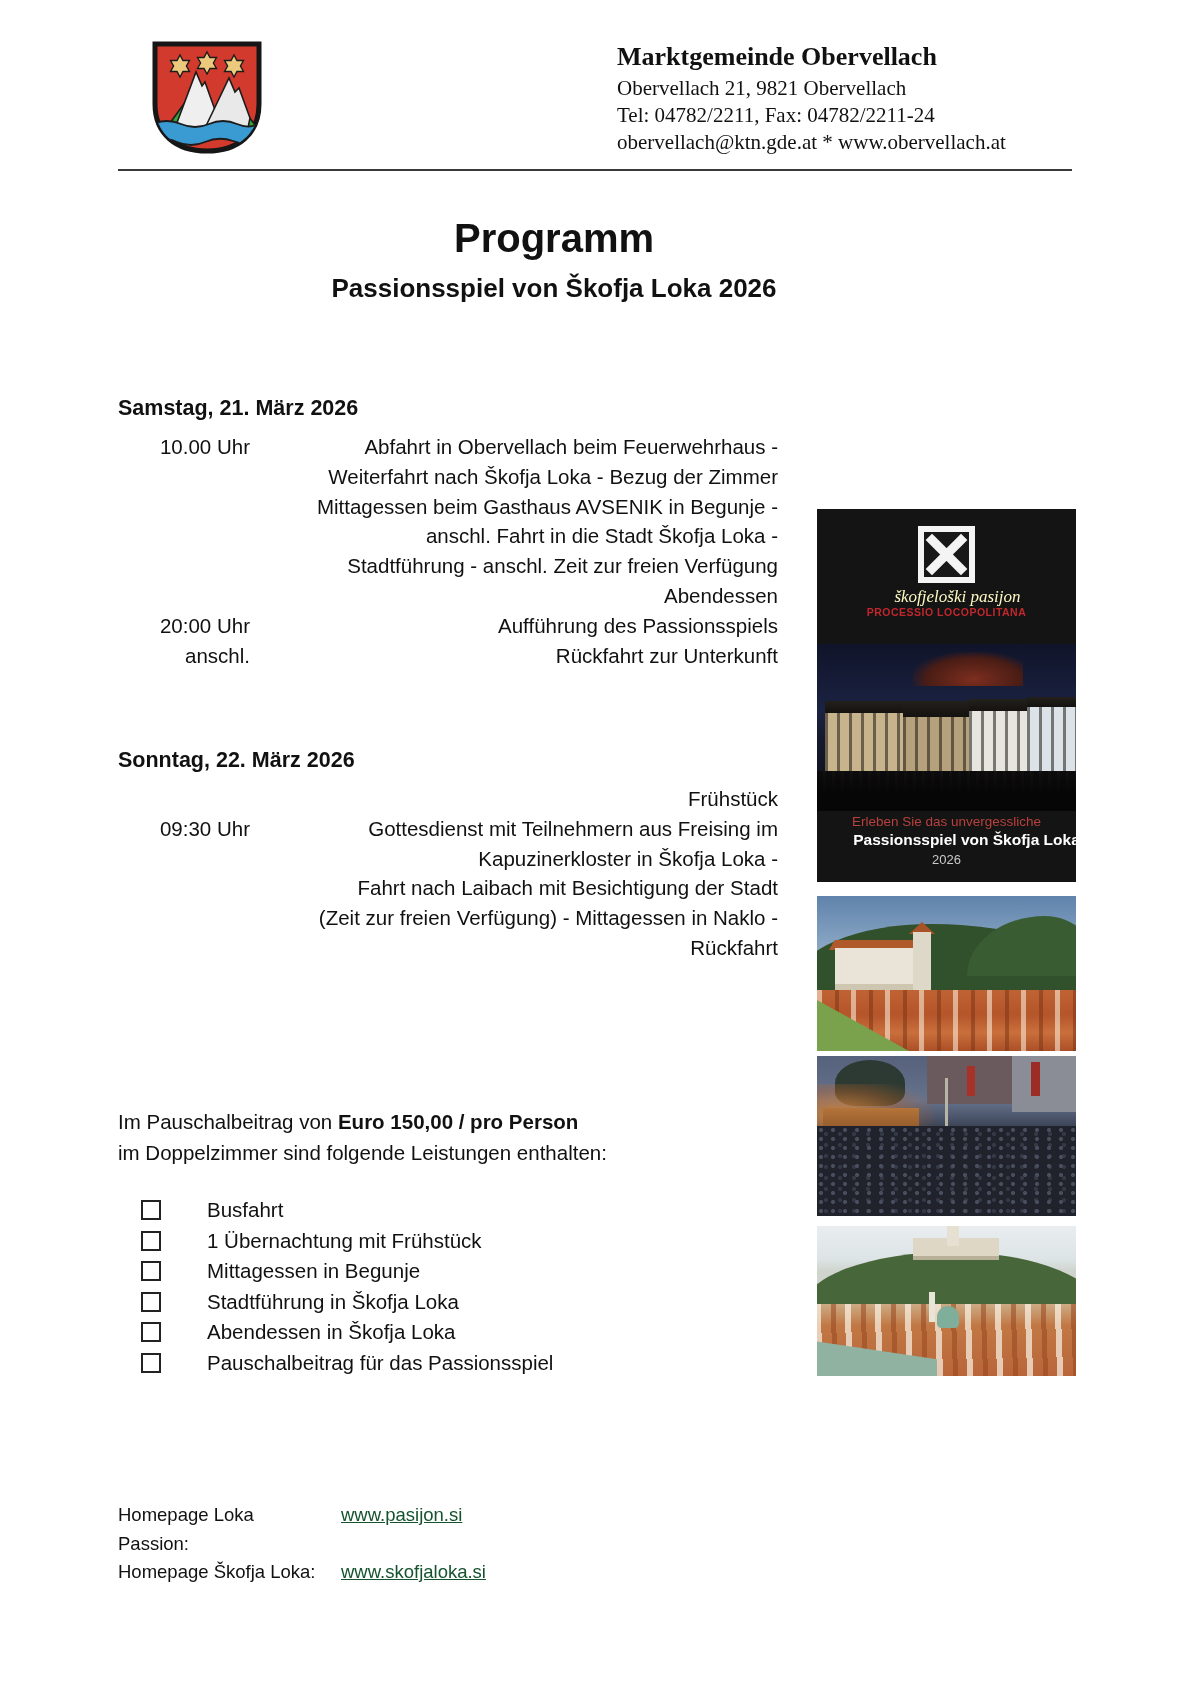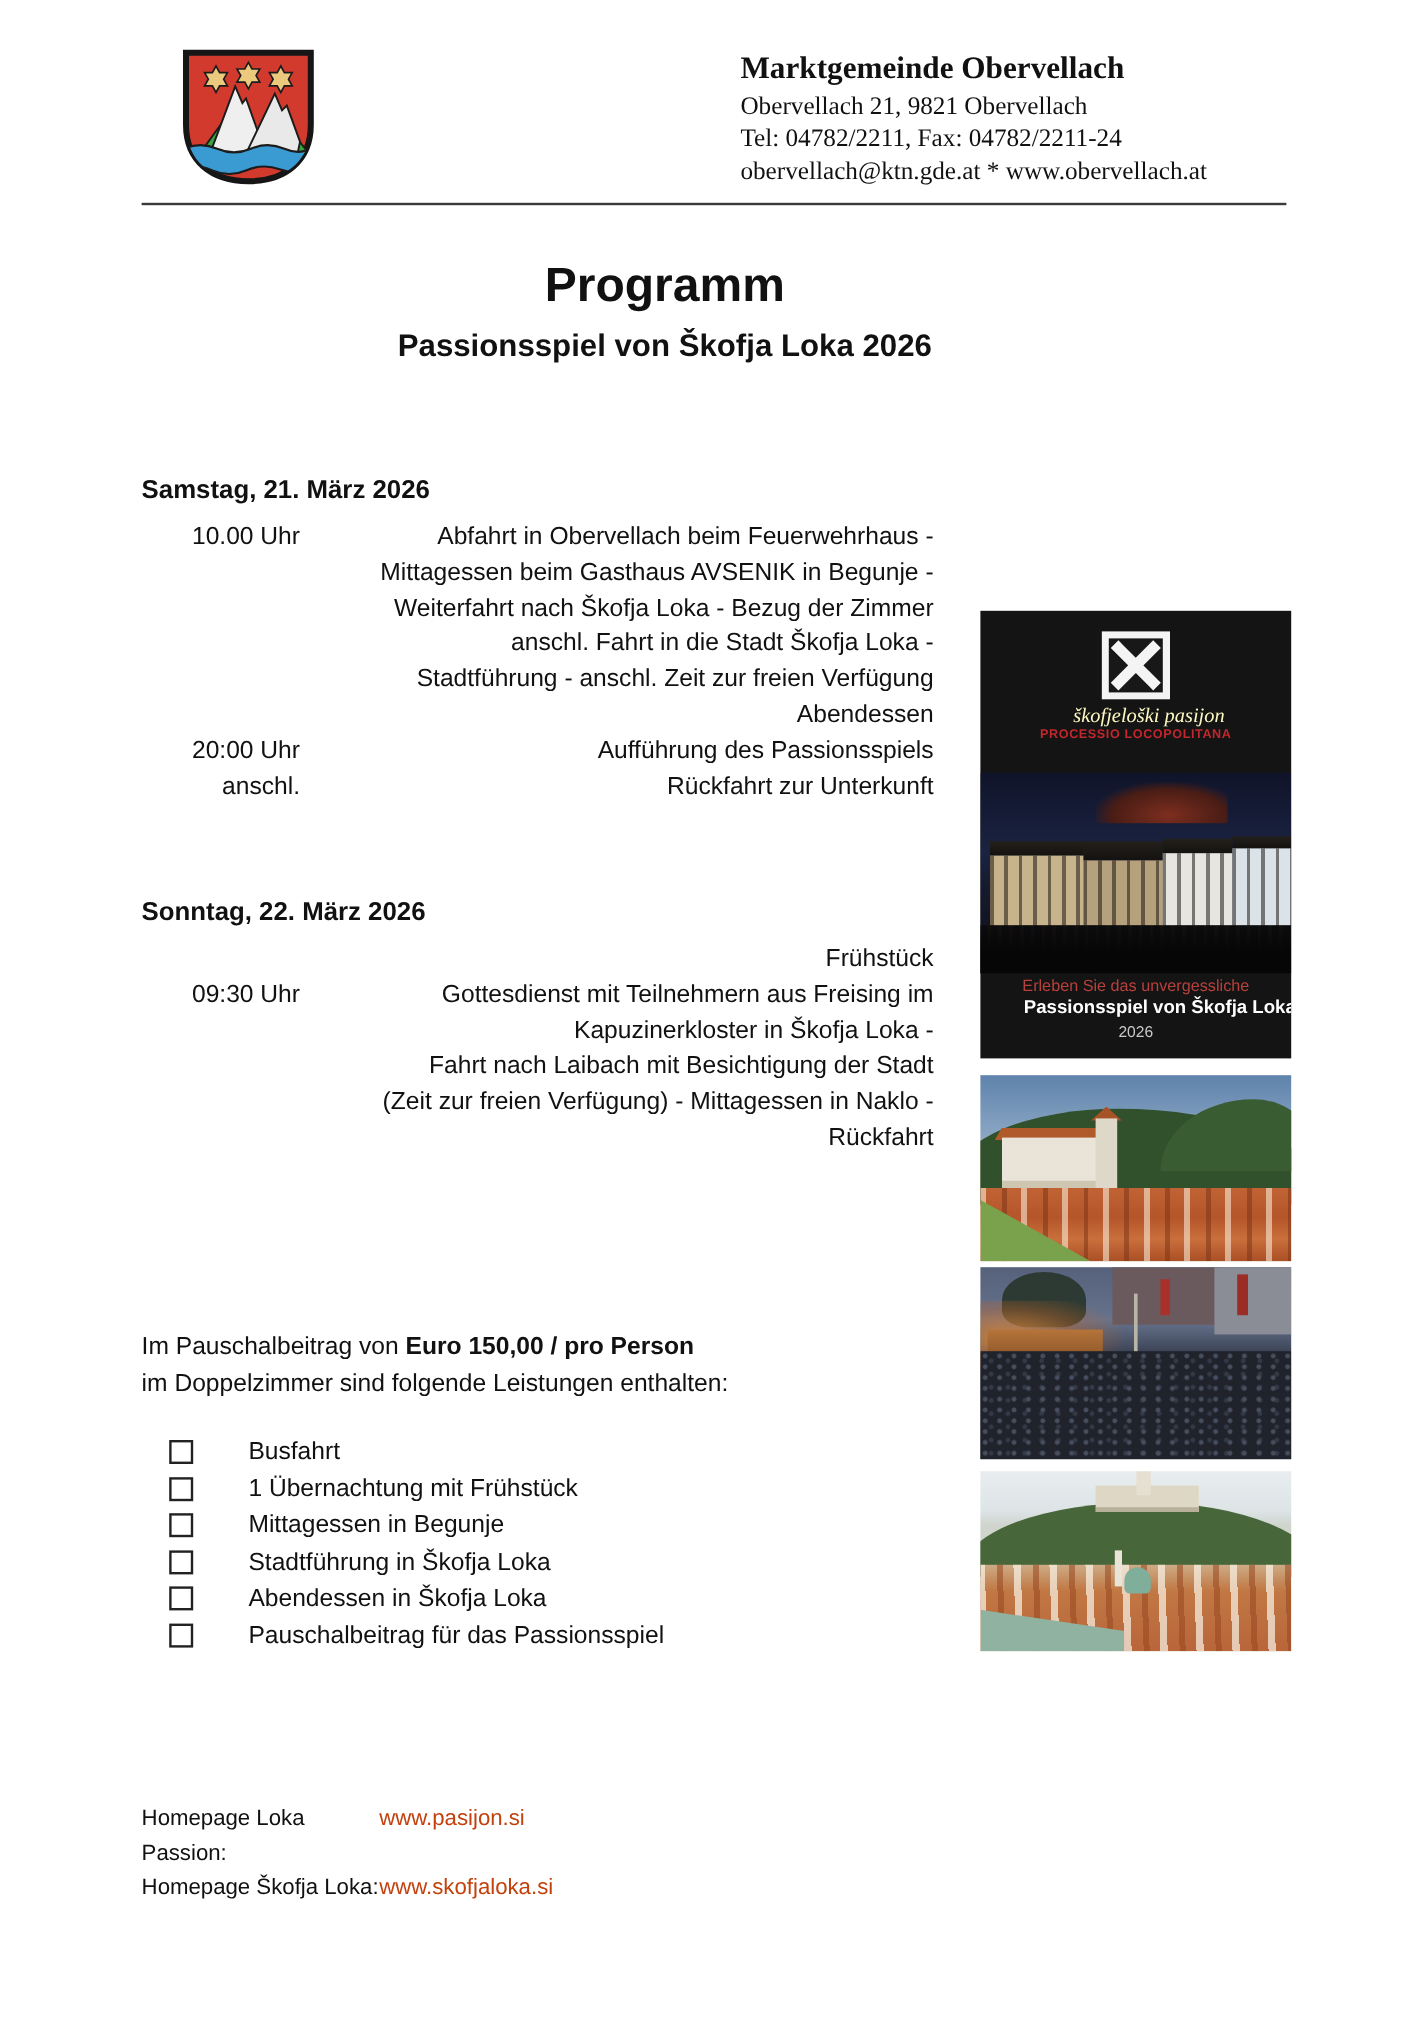--- a/index.html
+++ b/index.html
@@ -35,21 +35,21 @@
   
   #checklist{left:118px;top:1197px;}
   .check-row{display:flex;align-items:flex-start;height:30.6px;font-size:20.5px;padding-left:23px;}
   .checkbox{width:16px;height:16px;border:2px solid #222;margin-top:3px;flex:0 0 16px;background:#fff;}
   .check-label{margin-left:46px;line-height:25px;}
 
   
   #footer{left:118px;top:1501px;font-size:18.5px;line-height:28.5px;}
   .footer-row{display:flex;}
   .footer-label{width:198px;flex:0 0 198px;}
-  a.doc-link{color:#c2410c;cursor:pointer;}
+  a.doc-link{color:#14532d;text-decoration:underline;cursor:pointer;margin-left:25px;}
 
   
   .photo{left:817px;width:259px;overflow:hidden;}
   #poster{top:509px;height:373px;background:#141414;}
   #poster .logo-wrap{position:absolute;left:0;top:17px;width:100%;text-align:center;}
   #poster-logo{display:inline-block;width:57px;height:57px;}
   #poster-script{position:absolute;left:0;top:78px;width:100%;text-align:center;
      font-family:"Liberation Serif", serif;font-style:italic;color:#fef9c3;font-size:17px;margin-left:11px;}
   #poster-latin{position:absolute;left:0;top:97px;width:100%;text-align:center;
      color:#c1272d;font-weight:bold;font-size:10.5px;letter-spacing:.5px;}
@@ -158,25 +158,25 @@
   </div>
 
   <div id="day1" class="abs section">
     <div class="section-heading">Samstag, 21. März 2026</div>
     <div class="sched-row">
       <span class="sched-time">10.00 Uhr</span>
       <span class="sched-text">Abfahrt in Obervellach beim Feuerwehrhaus -</span>
     </div>
     <div class="sched-row">
       <span class="sched-time"></span>
+      <span class="sched-text">Weiterfahrt nach Škofja Loka - Bezug der Zimmer</span>
+    </div>
+    <div class="sched-row">
+      <span class="sched-time"></span>
       <span class="sched-text">Mittagessen beim Gasthaus AVSENIK in Begunje -</span>
-    </div>
-    <div class="sched-row">
-      <span class="sched-time"></span>
-      <span class="sched-text">Weiterfahrt nach Škofja Loka - Bezug der Zimmer</span>
     </div>
     <div class="sched-row">
       <span class="sched-time"></span>
       <span class="sched-text">anschl. Fahrt in die Stadt Škofja Loka -</span>
     </div>
     <div class="sched-row">
       <span class="sched-time"></span>
       <span class="sched-text">Stadtführung - anschl. Zeit zur freien Verfügung</span>
     </div>
     <div class="sched-row">

